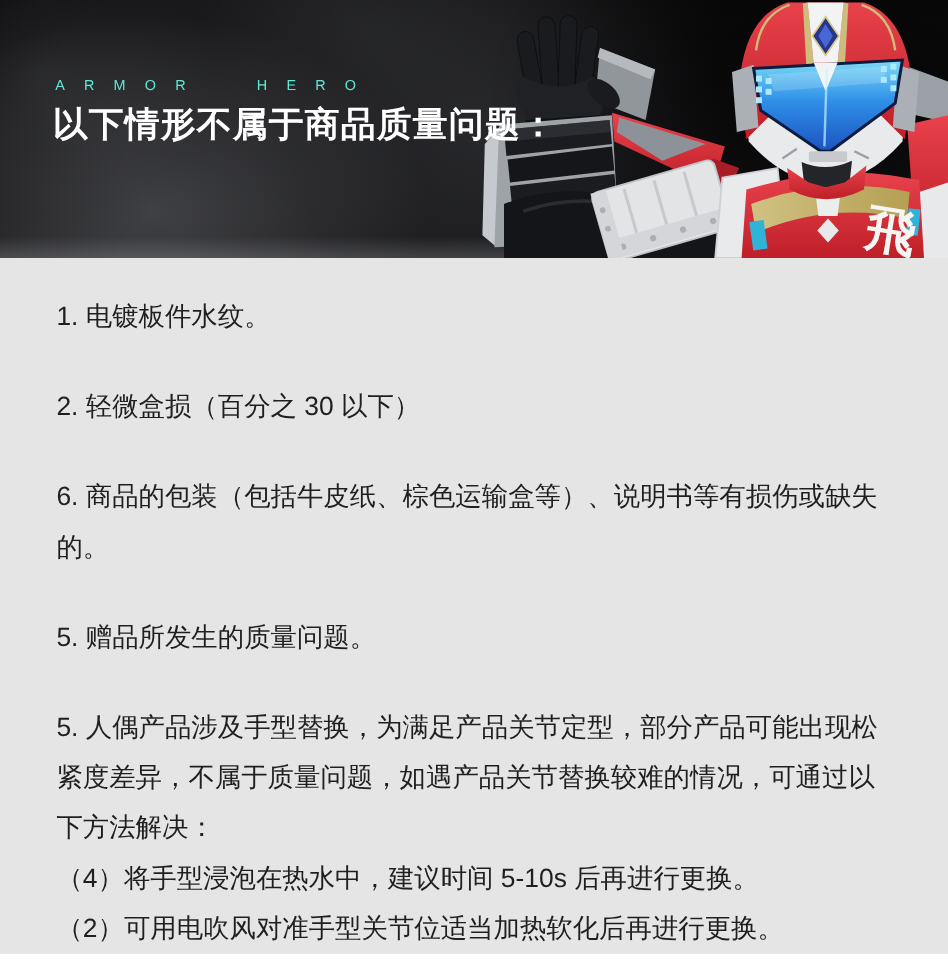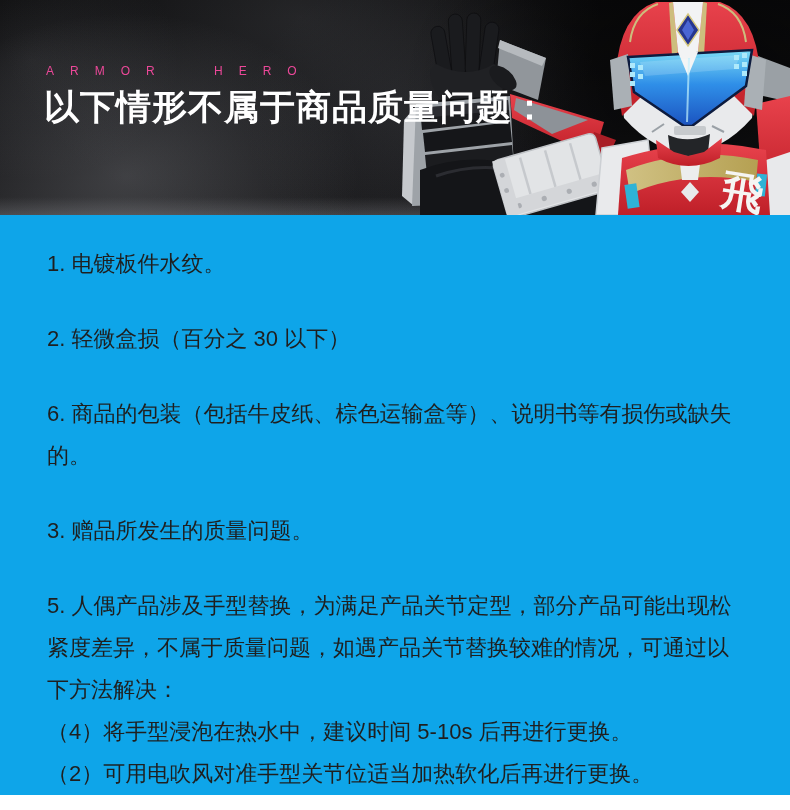--- a/index.html
+++ b/index.html
@@ -25,30 +25,30 @@
       radial-gradient(210px 170px at 4% 28%,  rgba(122,124,130,.18),rgba(122,124,130,0) 70%),
       linear-gradient(180deg,#0a0a0b 0%,#101012 60%,#19191b 100%);
   }
   .floor-glow{
     position:absolute;left:0;right:0;bottom:0;height:18px;z-index:2;
     background:linear-gradient(to top, rgba(168,170,176,.26), rgba(168,170,176,0));
   }
   .hero-art{position:absolute;top:0;right:0;width:400px;height:215px;z-index:3;}
   .brand{
     position:absolute;left:46px;top:64px;z-index:4;
-    color:#ec4899;font-size:12px;font-weight:500;
+    color:#5eead4;font-size:12px;font-weight:500;
     letter-spacing:16px;word-spacing:24px;white-space:nowrap;
   }
   .title{
     position:absolute;left:44px;top:84px;margin:0;z-index:5;
-    color:#ffffff;font-size:35px;font-weight:700;letter-spacing:1px;white-space:nowrap;
+    color:#ffffff;font-size:29px;font-weight:700;letter-spacing:1px;white-space:nowrap;
   }
 
   
-  .notice{padding:28px 50px 0 47px;background:#0ea5e9;}
+  .notice{padding:28px 50px 0 47px;background:#e5e5e5;}
   .notice p{
     margin:0;color:#1f1f1f;font-size:22px;line-height:42px;
     text-align:left;word-break:normal;
   }
   .notice p.gap{margin-bottom:33px;}
 </style>
 </head>
 <body>
 
 <div class="page">
@@ -181,19 +181,19 @@
     </svg>
 
     <div class="brand">ARMOR HERO</div>
     <h1 class="title">以下情形不属于商品质量问题：</h1>
   </header>
 
   <main class="notice">
     <p class="gap">1. 电镀板件水纹。</p>
     <p class="gap">2. 轻微盒损（百分之 30 以下）</p>
     <p class="gap">6. 商品的包装（包括牛皮纸、棕色运输盒等）、说明书等有损伤或缺失的。</p>
-    <p class="gap">3. 赠品所发生的质量问题。</p>
+    <p class="gap">5. 赠品所发生的质量问题。</p>
     <p>5. 人偶产品涉及手型替换，为满足产品关节定型，部分产品可能出现松紧度差异，不属于质量问题，如遇产品关节替换较难的情况，可通过以下方法解决：</p>
     <p>（4）将手型浸泡在热水中，建议时间 5-10s 后再进行更换。</p>
     <p>（2）可用电吹风对准手型关节位适当加热软化后再进行更换。</p>
   </main>
 
 </div>
 
 </body></html>

